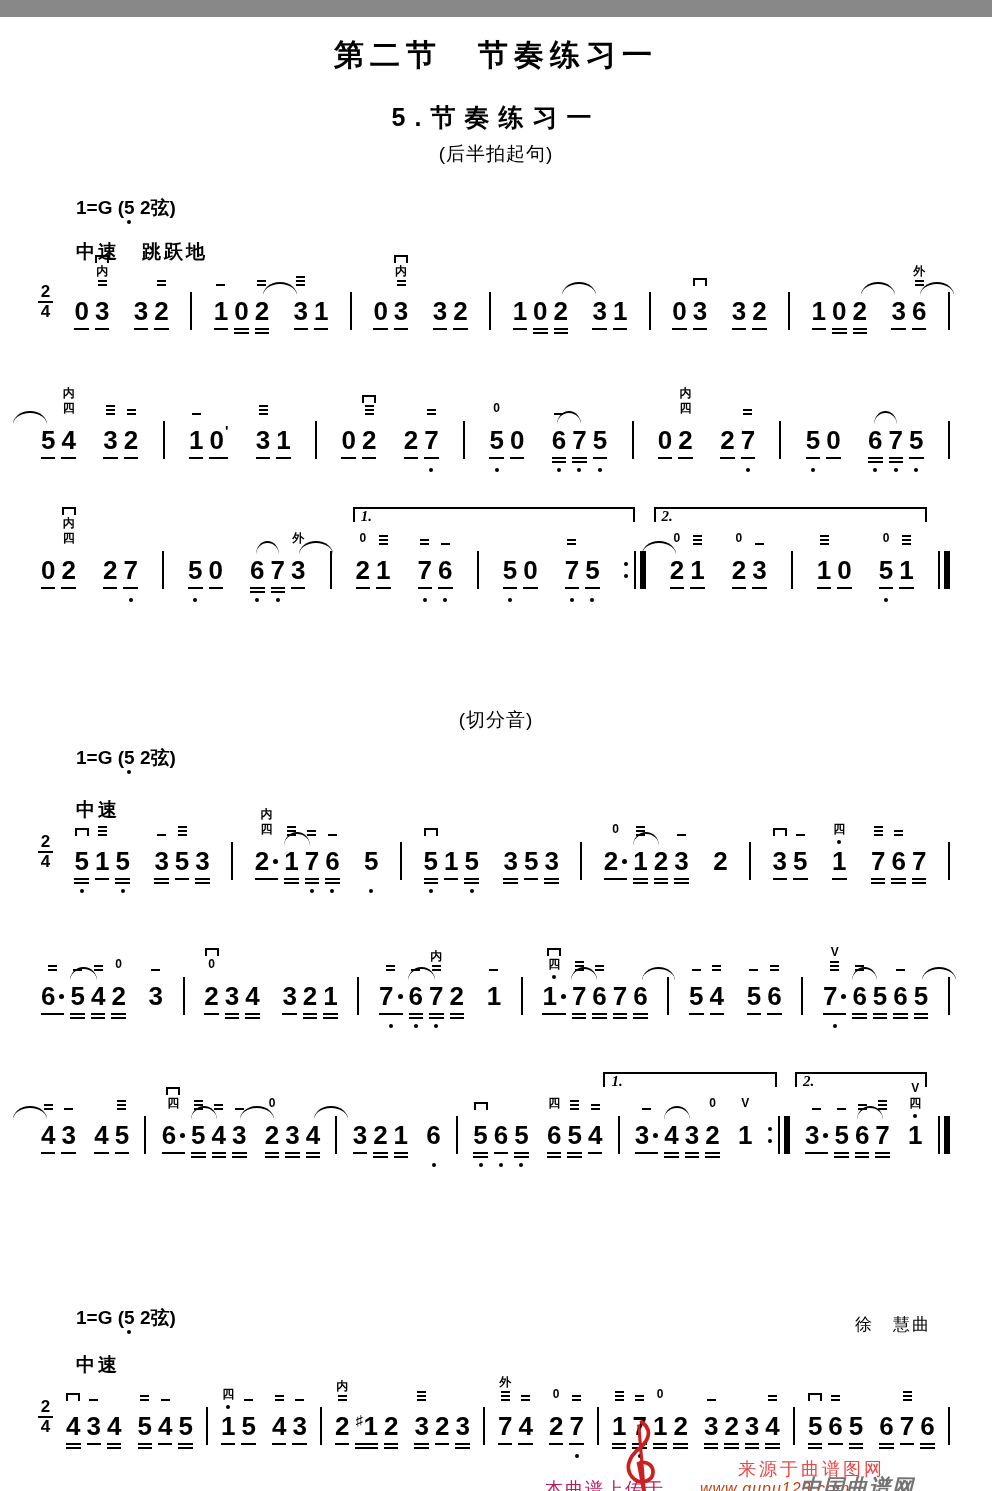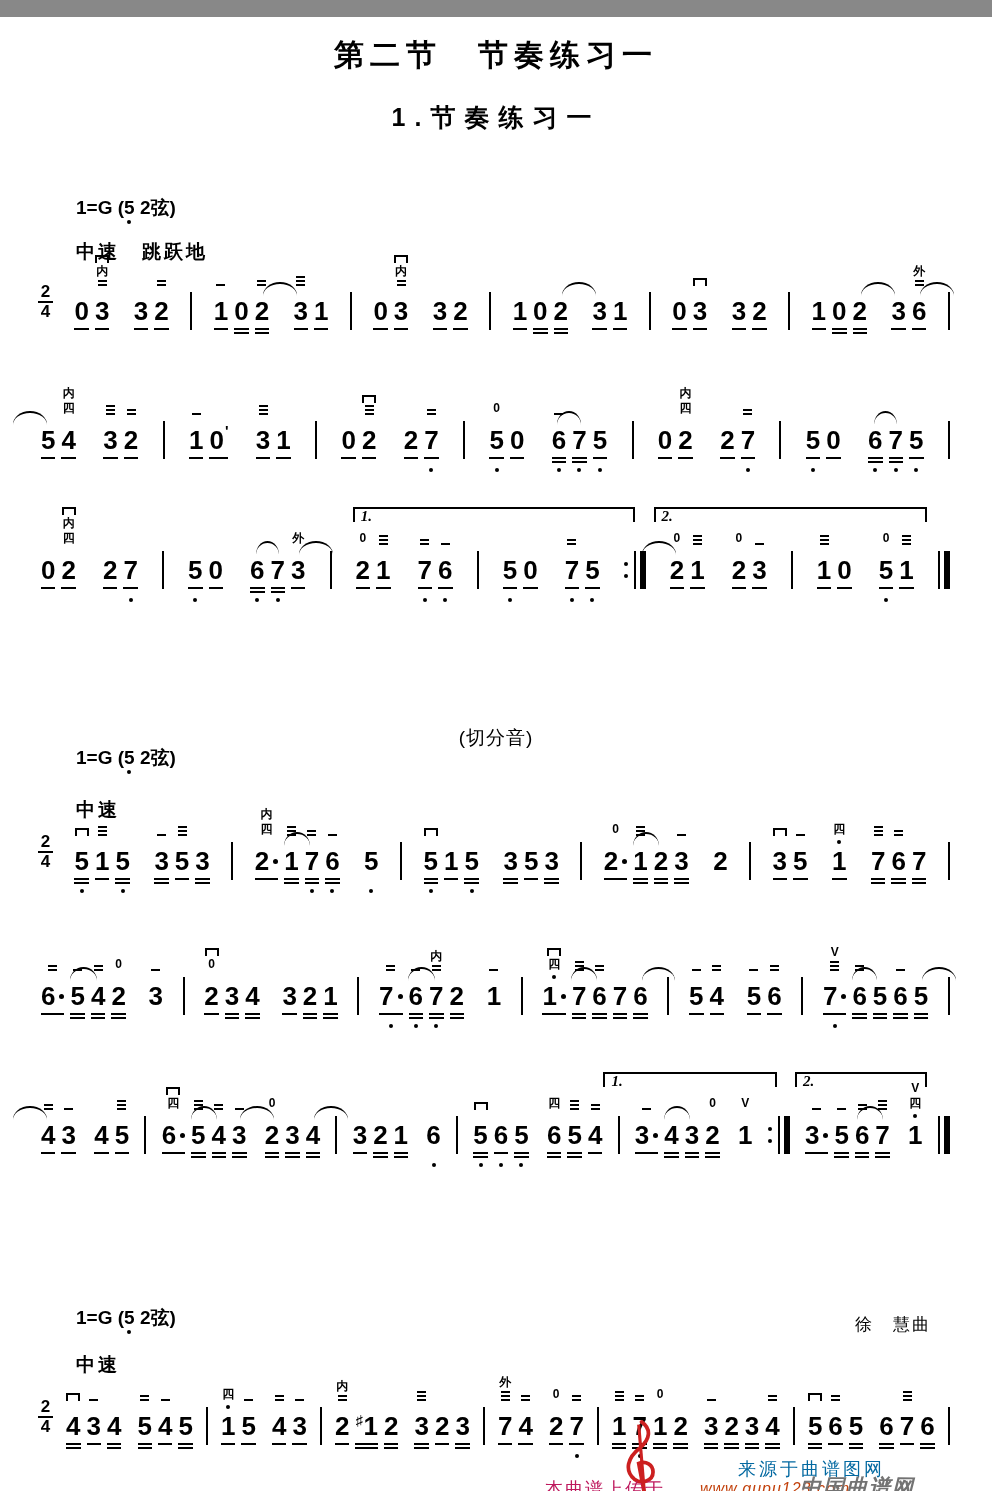--- a/index.html
+++ b/index.html
@@ -46,38 +46,39 @@
         border-top-left-radius:50% 100%;border-top-right-radius:50% 100%;z-index:3;}
   .tie{position:absolute;top:42px;height:12px;border-top:2px solid #000;
        border-top-left-radius:50% 100%;border-top-right-radius:50% 100%;z-index:3;pointer-events:none;}
   .tie.tr{left:55%;width:165%;}
   .tie.tl{right:55%;width:165%;}
   .volta{position:absolute;top:8px;height:15px;border:2px solid #000;border-bottom:none;box-sizing:border-box;}
   .vlabel{position:absolute;left:6px;top:0px;font-family:"Liberation Serif",serif;
           font-style:italic;font-weight:bold;font-size:15px;line-height:15px;}
 
   
-  .wm-gray{position:absolute;color:#0369a1;font-size:18px;letter-spacing:3px;}
+  .wm-gray{position:absolute;color:#ef4444;font-size:18px;letter-spacing:3px;}
   .wm-url{position:absolute;color:#c2410c;font-size:16px;font-style:italic;letter-spacing:1px;}
   .wm-black{position:absolute;color:#be185d;font-size:18px;letter-spacing:2px;font-family:Liberation Mono, monospace;}
   .wm-red{position:absolute;color:#737373;font-size:21px;font-weight:bold;font-style:italic;letter-spacing:2px;}
   .wm-clef{position:absolute;}
 </style>
 </head>
 <body>
 
 <div id="page">
 
   <div class="ctext main-title">第二节　节奏练习一</div>
 
-  <div class="ctext sec-head" style="top:84px">1.节奏练习一</div>
+  <div class="ctext sec-head" style="top:84px">5.节奏练习一</div>
+  <div class="ctext sec-sub" style="top:124px">(后半拍起句)</div>
   <div class="keyline" style="top:178px"><span>1=G (</span><span class="lowdot">5</span> <span>2弦)</span></div>
   <div class="tempo" style="top:222px">中速　跳跃地</div>
 
-  <div class="ctext sec-sub" style="top:708px">(切分音)</div>
+  <div class="ctext sec-sub" style="top:690px">(切分音)</div>
   <div class="keyline" style="top:728px"><span>1=G (</span><span class="lowdot">5</span> <span>2弦)</span></div>
   <div class="tempo" style="top:780px">中速</div>
 
   <div class="keyline" style="top:1288px"><span>1=G (</span><span class="lowdot">5</span> <span>2弦)</span></div>
   <div class="composer" style="top:1296px">徐　慧曲</div>
   <div class="tempo" style="top:1335px">中速</div>
 
   <div id="score">
       <div class="mline" style="top: 223px;">
         <div class="ts">

